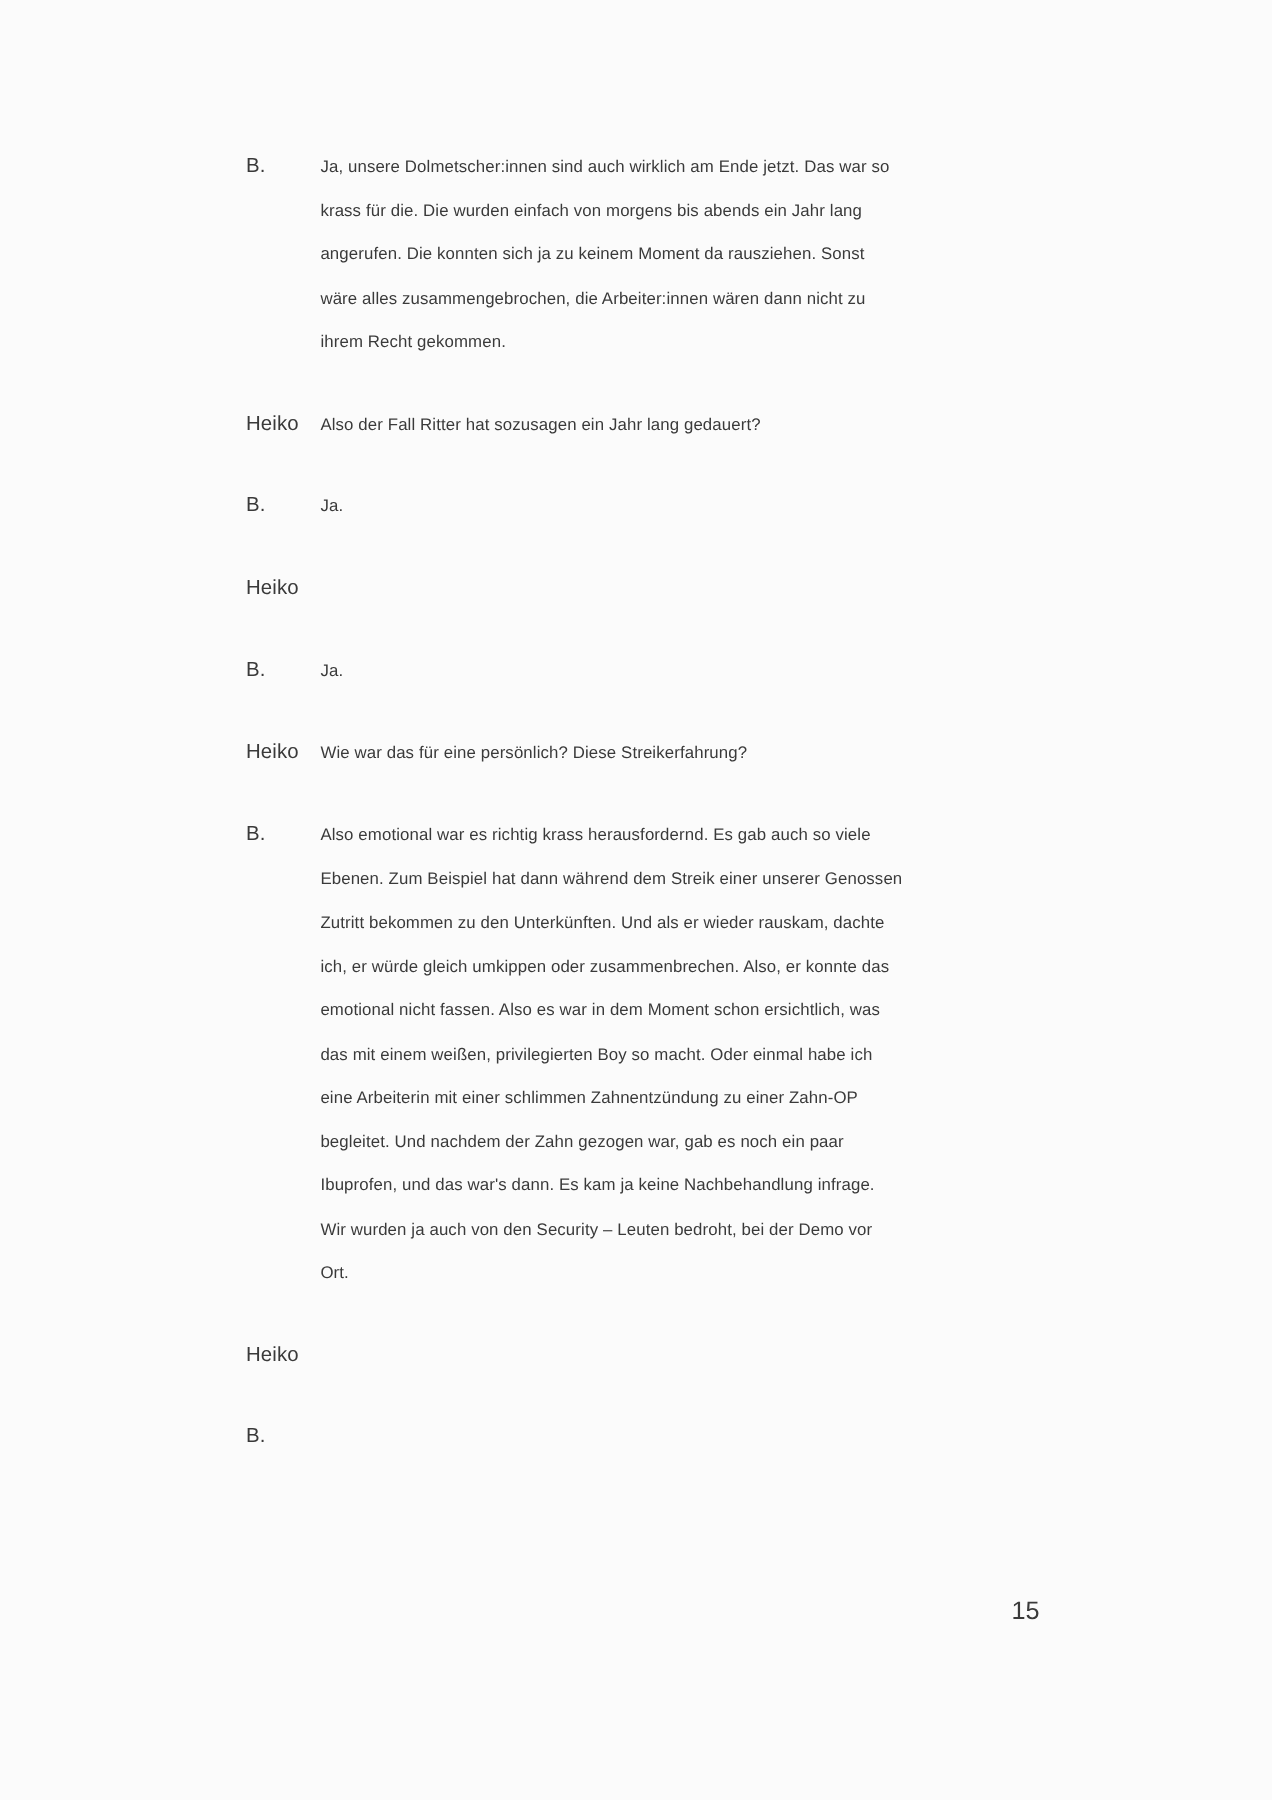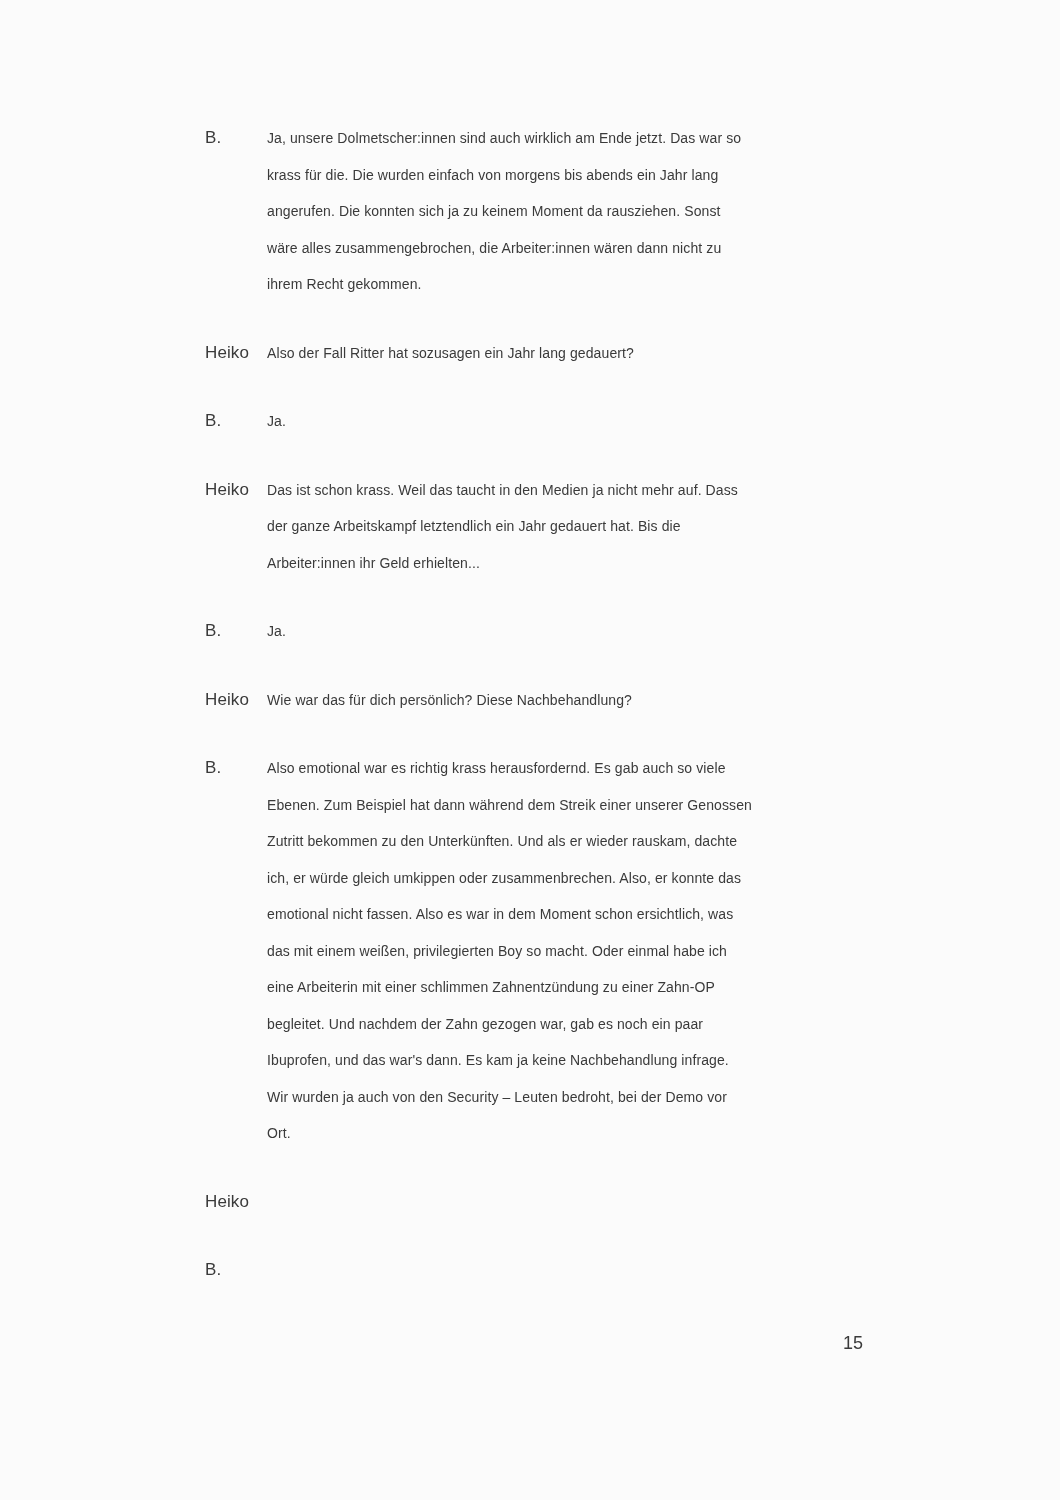--- a/index.html
+++ b/index.html
@@ -43,21 +43,21 @@
     width: 665px;
     font-size: 14px;
     line-height: 36.5px;
     letter-spacing: 0.1px;
     white-space: pre-line;
   }
   .page-number {
     position: absolute;
     top: 1331px;
     left: 843px;
-    font-size: 18px;
+    font-size: 21px;
     line-height: 24px;
   }
 </style>
 </head>
 <body>
 
 <div class="page">
   <main class="dialogue" id="dialogue">
   <section class="entry">
     <span class="speaker">B.</span>
@@ -73,33 +73,30 @@
     <p class="utterance">Also der Fall Ritter hat sozusagen ein Jahr lang gedauert?</p>
   </section>
 
   <section class="entry">
     <span class="speaker">B.</span>
     <p class="utterance">Ja.</p>
   </section>
 
   <section class="entry">
     <span class="speaker">Heiko</span>
-    <p class="utterance">Das ist schon krass. Weil das taucht in den Medien ja nicht mehr auf. Dass
-der ganze Arbeitskampf letztendlich ein Jahr gedauert hat. Bis die
-Arbeiter:innen ihr Geld erhielten...</p>
   </section>
 
   <section class="entry">
     <span class="speaker">B.</span>
     <p class="utterance">Ja.</p>
   </section>
 
   <section class="entry">
     <span class="speaker">Heiko</span>
-    <p class="utterance">Wie war das für dich persönlich? Diese Nachbehandlung?</p>
+    <p class="utterance">Wie war das für eine persönlich? Diese Streikerfahrung?</p>
   </section>
 
   <section class="entry">
     <span class="speaker">B.</span>
     <p class="utterance">Also emotional war es richtig krass herausfordernd. Es gab auch so viele
 Ebenen. Zum Beispiel hat dann während dem Streik einer unserer Genossen
 Zutritt bekommen zu den Unterkünften. Und als er wieder rauskam, dachte
 ich, er würde gleich umkippen oder zusammenbrechen. Also, er konnte das
 emotional nicht fassen. Also es war in dem Moment schon ersichtlich, was
 das mit einem weißen, privilegierten Boy so macht. Oder einmal habe ich

